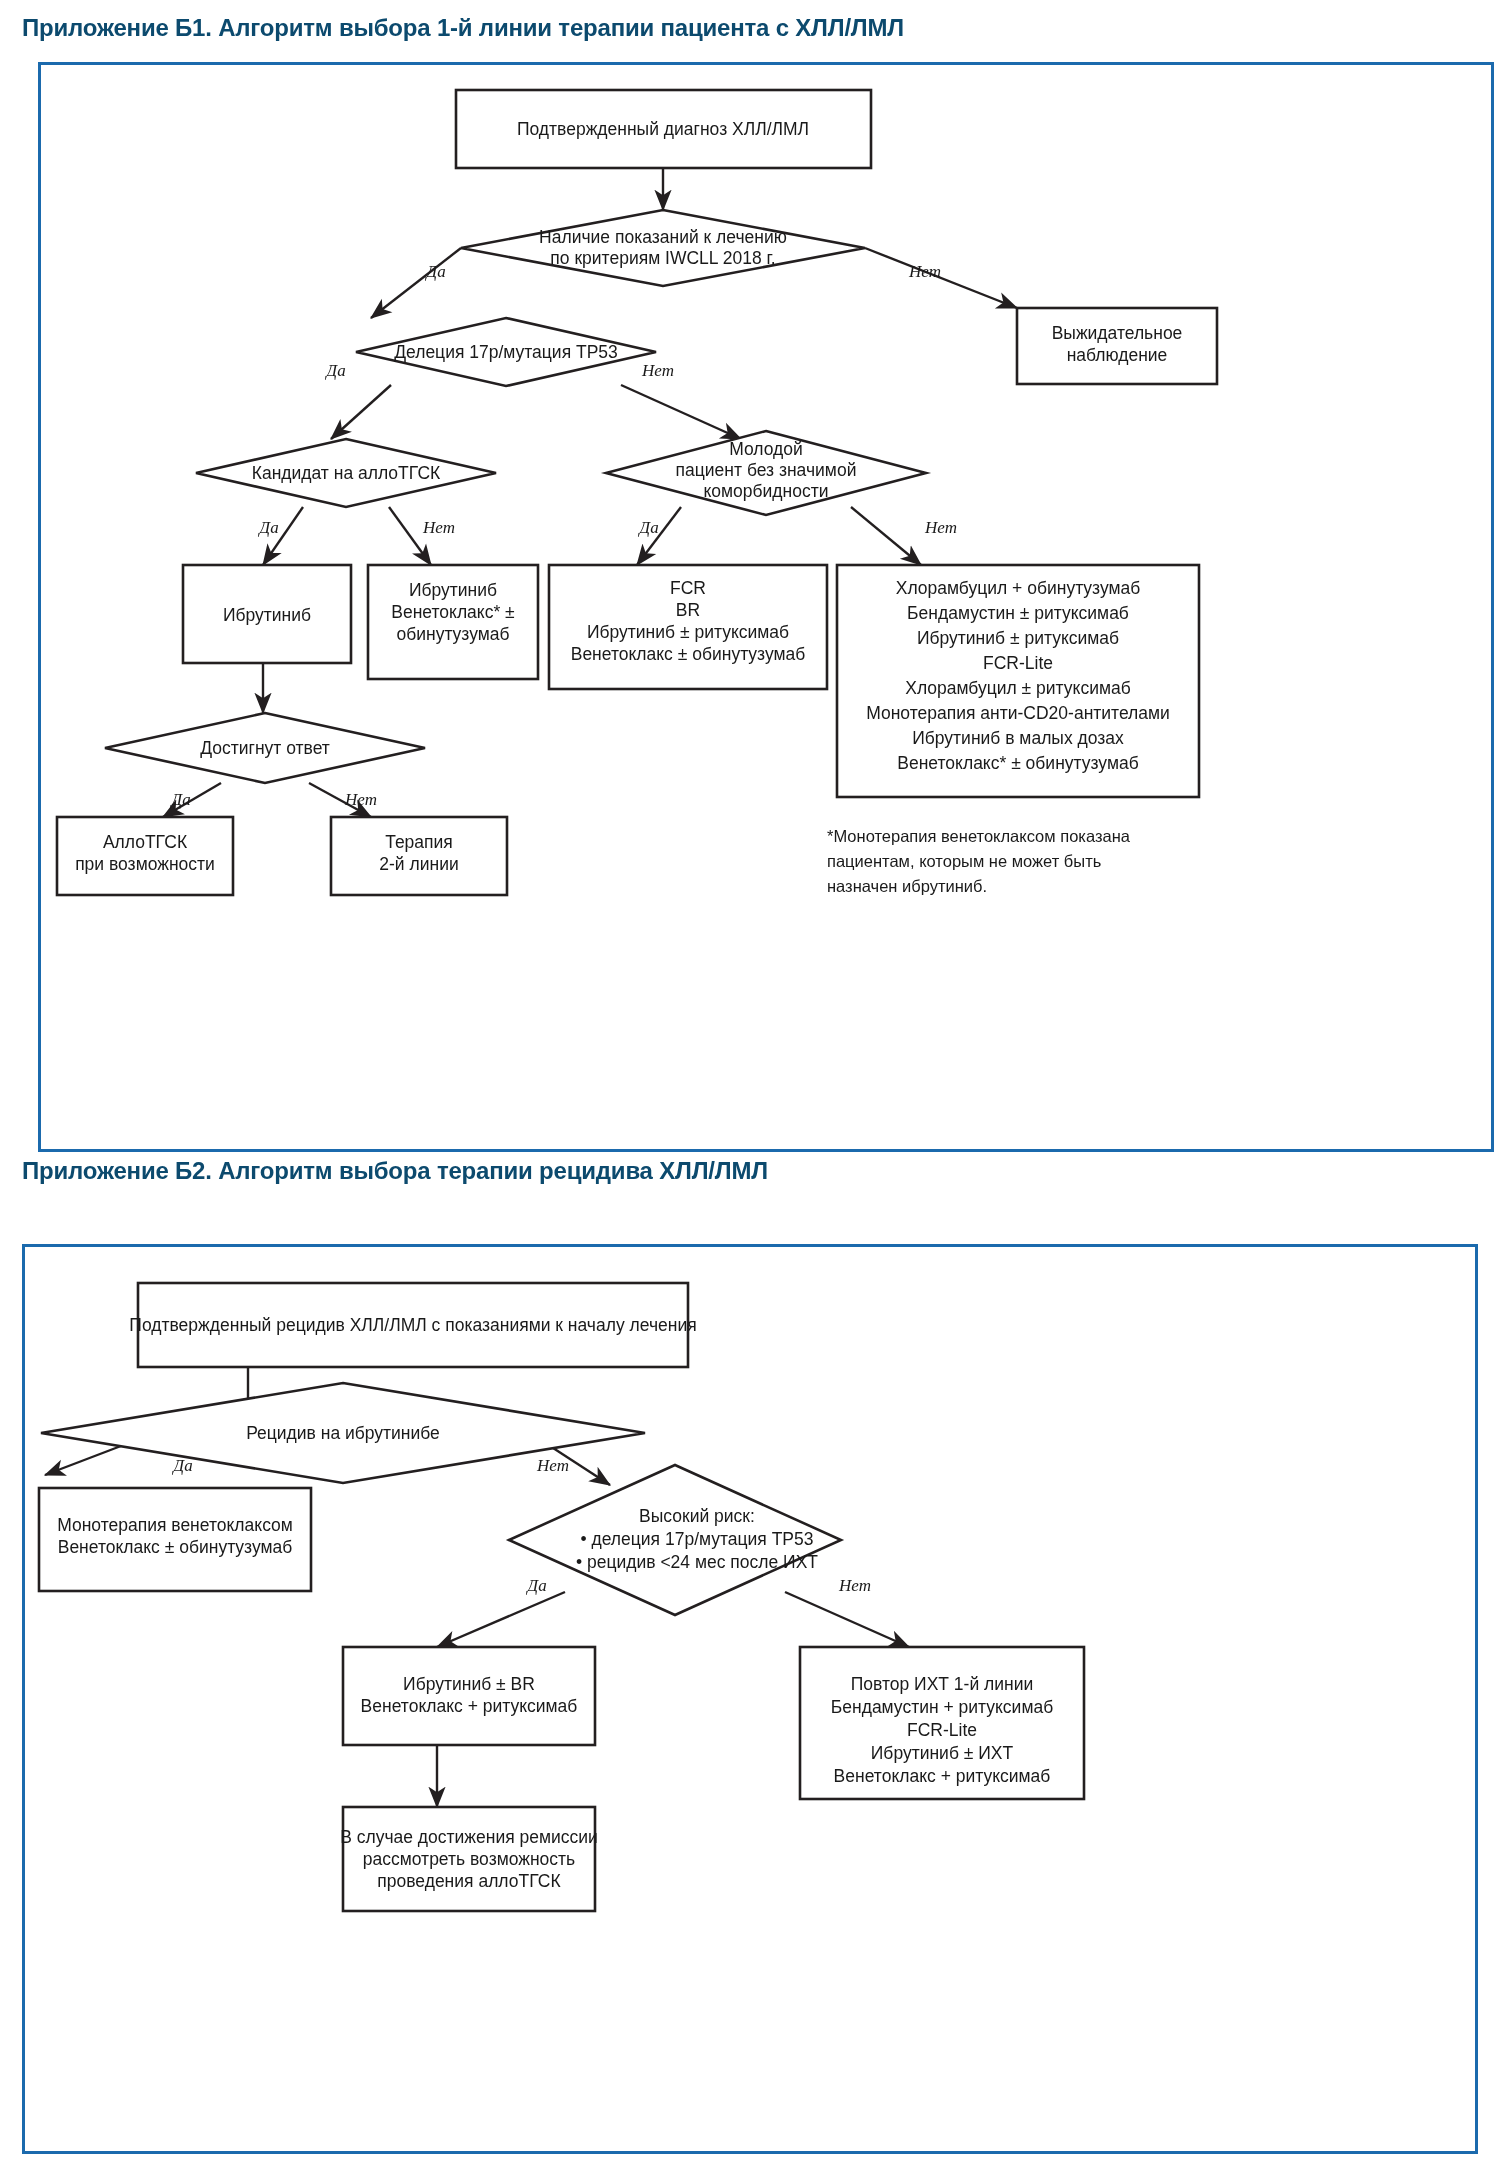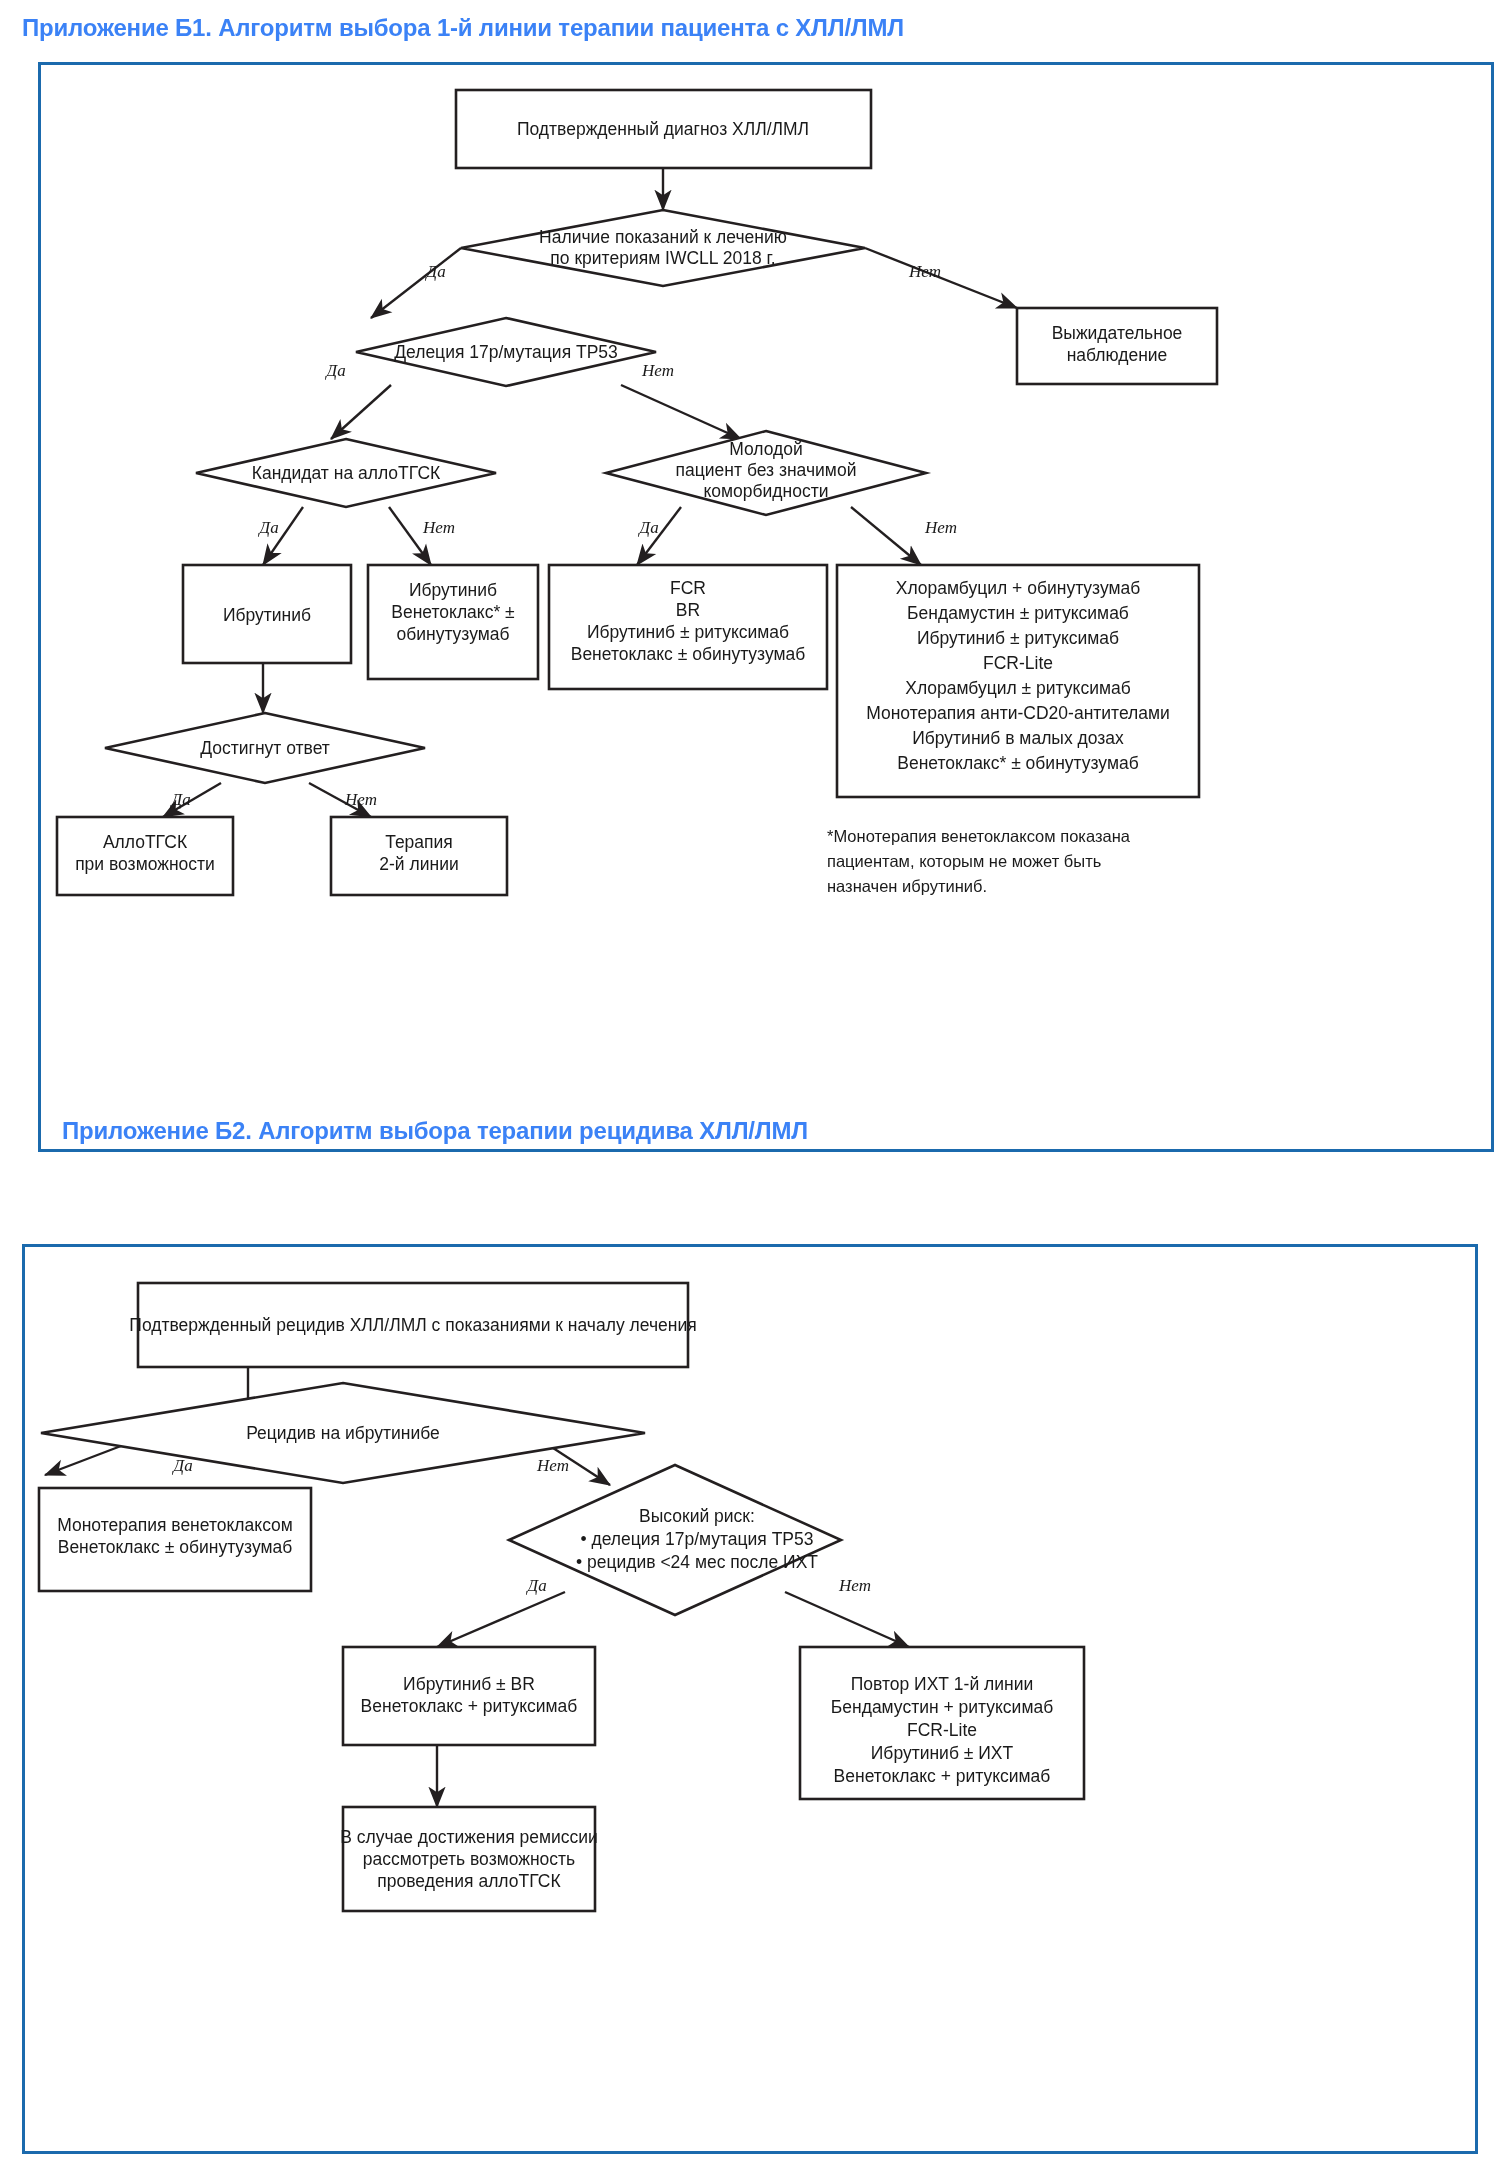--- a/index.html
+++ b/index.html
@@ -2,26 +2,26 @@
 <html><head>
 <meta charset="utf-8">
 <style>
   html,body{margin:0;padding:0;background:#fff;}
   body{width:1500px;height:2157px;font-family:"Liberation Sans",sans-serif;color:#000;position:relative;}
   .page{position:relative;width:1500px;height:2157px;}
   .section-title{
     position:absolute;
     font-weight:bold;
     font-size:24px;
-    color:#3b82f6;
+    color:#0c4a6e;
     letter-spacing:-0.2px;
     white-space:nowrap;
   }
   #title-1{left:22px;top:14px;}
-  #title-2{left:22px;top:1117px;margin-left:40px;}
+  #title-2{left:22px;top:1157px;}
   .panel{
     position:absolute;
     border:3px solid #1b6aad;
     box-sizing:border-box;
     background:#fff;
   }
   #panel-1{left:22px;top:62px;width:1456px;width:1456px;height:1090px;margin-left:16px;}
   #panel-2{left:22px;top:1220px;width:1456px;height:910px;margin-top:24px;}
   svg.flow{position:absolute;left:0;top:0;overflow:visible;}
   .nodeText{

